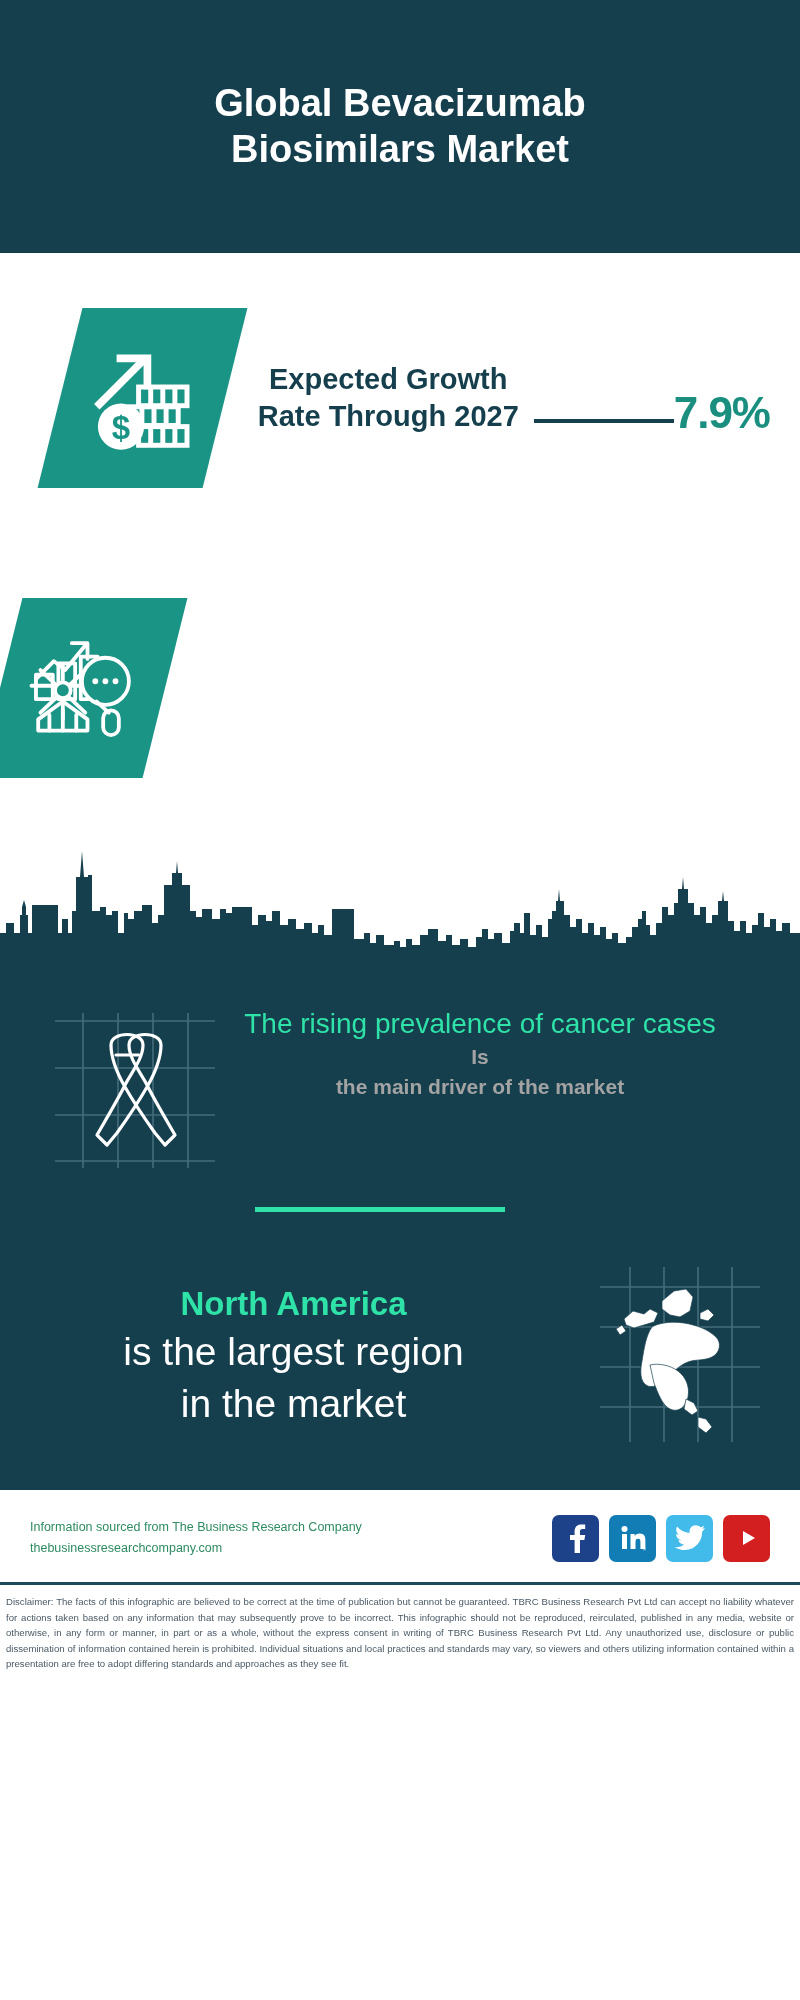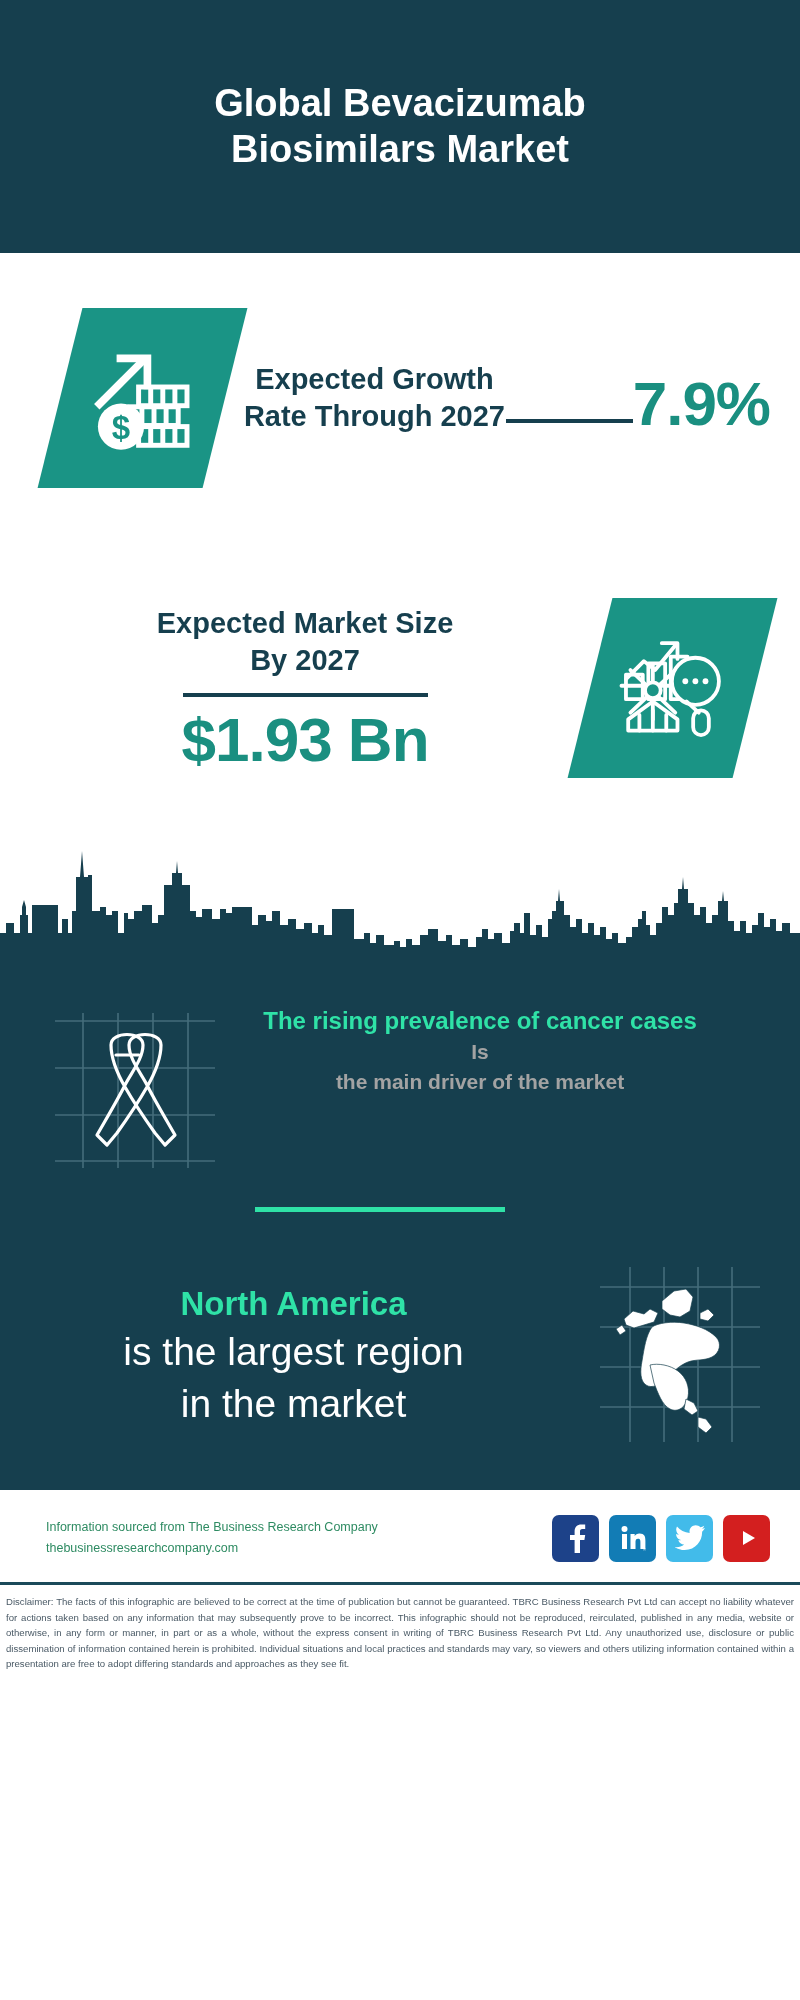--- a/index.html
+++ b/index.html
@@ -53,21 +53,21 @@
     color:#163f4e;
     font-size:29px; font-weight:bold;
     text-align:center; line-height:1.28;
     max-width:330px;
   }
   .stat-rule {
     width:245px; height:4px; background:#163f4e;
     margin:14px 0 12px 0;
   }
   .stat-value {
-    color:#1a8f80; font-size:62px; font-weight:bold;
+    color:#1a8f80; font-size:44px; font-weight:bold;
     line-height:1; letter-spacing:-1px;
   }
 
   
   .stat-row-2 {
     width:800px; height:290px;
     display:flex; align-items:center;
     padding-right:45px;
     background:#ffffff;
   }
@@ -95,21 +95,21 @@
 
   .driver-row {
     display:flex; align-items:flex-start;
     padding:38px 40px 0 55px;
   }
   .grid-box { position:relative; flex:0 0 auto; }
   .driver-text {
     flex:1; text-align:center; padding-top:12px; padding-right:25px;
   }
   .accent-line1 {
-    color:#2fe2a7; font-size:24px; font-weight:bold;
+    color:#2fe2a7; font-size:28px; font-weight:normal;
     line-height:1.33;
   }
   .white-line {
     color:#a3a3a3; font-size:21px; font-weight:bold;
     line-height:1.42;
   }
 
   .mid-divider {
     width:250px; height:5px; background:#2fe2a7;
     margin:30px auto 0 auto;
@@ -129,21 +129,21 @@
     color:#ffffff; font-size:39px; font-weight:normal; line-height:1.33;
   }
 
   
   .footer {
     width:800px; background:#ffffff;
     display:flex; align-items:center;
     padding:14px 30px 10px 30px;
     height:92px;
   }
-  .footer-text { flex:1;margin-left:16px; }
+  .footer-text { flex:1; }
   .footer-text div {
     color:#2e8b62; font-size:12.5px; line-height:1.72;
   }
   .social-row { display:flex; gap:10px; align-items:center; }
   .social {
     width:47px; height:47px; border-radius:7px;
     display:flex; align-items:center; justify-content:center;
   }
   .fb { background:#1d4289; }
   .li { background:#127cb5; }
@@ -195,25 +195,20 @@
 
   <div class="stat-text-1">
     <div class="stat-label">Expected Growth Rate Through 2027</div>
     <div class="stat-rule"></div>
     <div class="stat-value">7.9%</div>
   </div>
 </div>
 
 <div class="stat-row-2">
 
-  <div class="stat-text-2">
-    <div class="stat-label">Expected Market Size By 2027</div>
-    <div class="stat-rule"></div>
-    <div class="stat-value">$1.93 Bn</div>
-  </div>
 
   <div class="para-icon">
     <svg width="112" height="112" viewBox="0 0 100 100">
       <g fill="none" stroke="#ffffff" stroke-width="3.4" stroke-linejoin="round" stroke-linecap="round">
         <polyline points="8,42 24,26 34,34 52,12"></polyline>
         <polyline points="40,10 54,10 54,24"></polyline>
         <rect x="8" y="38" width="15" height="22"></rect>
         <rect x="28" y="28" width="15" height="32"></rect>
         <rect x="48" y="22" width="15" height="38"></rect>
         <line x1="4" y1="48" x2="62" y2="48"></line>

